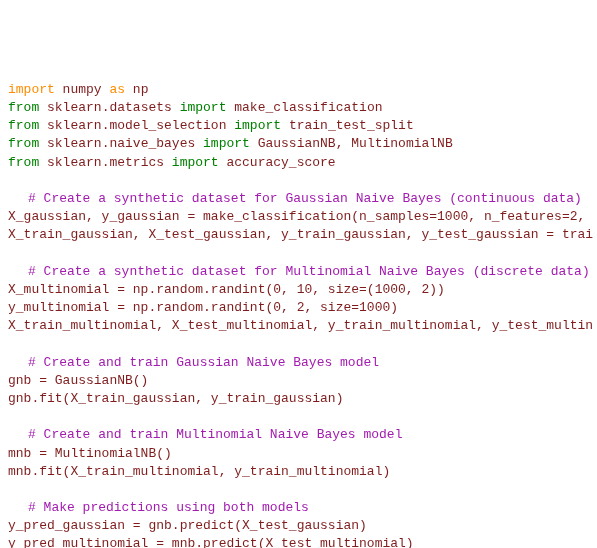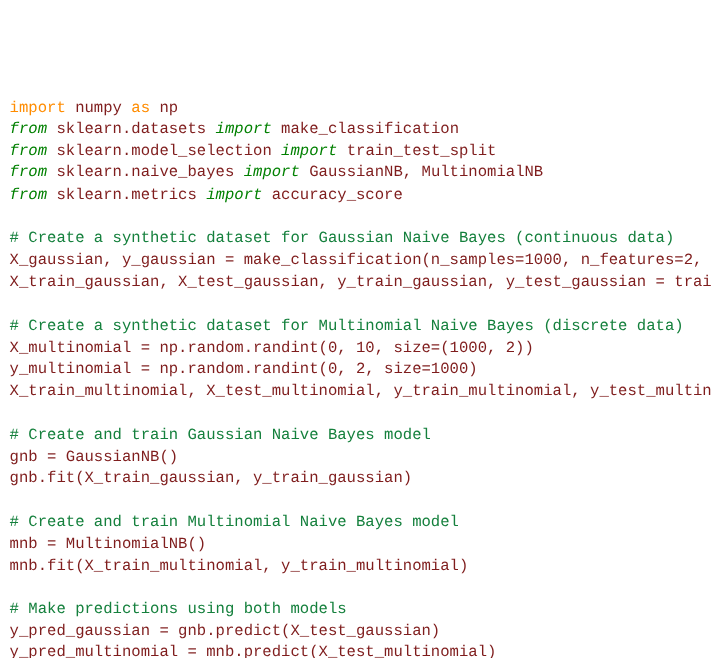--- a/index.html
+++ b/index.html
@@ -13,23 +13,23 @@
       line-height: 1.4;
       background: #ffffff;
       padding: 8px;
       white-space: pre;
       overflow-x: hidden;
     }
     .code-line {
       display: block;
     }
     .kw-orange { color: #ff8c00; }
-    .kw-from { color: #008000; font-style: italic; }
+    .kw-from { color: #008000; }
     .ident { color: #7f1d1d; }
-    .comment { color: #15803d; }
+    .comment { color: #a21caf; margin-left: 20px; }
   </style>
 </head>
 <body>
 
 
 
 <div id="code-container"><div class="code-line"><span class="kw-orange">import</span><span class="ident"> numpy </span><span class="kw-orange">as</span><span class="ident"> np</span></div><div class="code-line"><span class="kw-from">from</span><span class="ident"> sklearn.datasets </span><span class="kw-from">import</span><span class="ident"> make_classification</span></div><div class="code-line"><span class="kw-from">from</span><span class="ident"> sklearn.model_selection </span><span class="kw-from">import</span><span class="ident"> train_test_split</span></div><div class="code-line"><span class="kw-from">from</span><span class="ident"> sklearn.naive_bayes </span><span class="kw-from">import</span><span class="ident"> GaussianNB, MultinomialNB</span></div><div class="code-line"><span class="kw-from">from</span><span class="ident"> sklearn.metrics </span><span class="kw-from">import</span><span class="ident"> accuracy_score</span></div><div class="code-line">&nbsp;</div><div class="code-line"><span class="comment"># Create a synthetic dataset for Gaussian Naive Bayes (continuous data)</span></div><div class="code-line"><span class="ident">X_gaussian, y_gaussian = make_classification(n_samples=1000, n_features=2,</span></div><div class="code-line"><span class="ident">X_train_gaussian, X_test_gaussian, y_train_gaussian, y_test_gaussian = trai</span></div><div class="code-line">&nbsp;</div><div class="code-line"><span class="comment"># Create a synthetic dataset for Multinomial Naive Bayes (discrete data)</span></div><div class="code-line"><span class="ident">X_multinomial = np.random.randint(0, 10, size=(1000, 2))</span></div><div class="code-line"><span class="ident">y_multinomial = np.random.randint(0, 2, size=1000)</span></div><div class="code-line"><span class="ident">X_train_multinomial, X_test_multinomial, y_train_multinomial, y_test_multin</span></div><div class="code-line">&nbsp;</div><div class="code-line"><span class="comment"># Create and train Gaussian Naive Bayes model</span></div><div class="code-line"><span class="ident">gnb = GaussianNB()</span></div><div class="code-line"><span class="ident">gnb.fit(X_train_gaussian, y_train_gaussian)</span></div><div class="code-line">&nbsp;</div><div class="code-line"><span class="comment"># Create and train Multinomial Naive Bayes model</span></div><div class="code-line"><span class="ident">mnb = MultinomialNB()</span></div><div class="code-line"><span class="ident">mnb.fit(X_train_multinomial, y_train_multinomial)</span></div><div class="code-line">&nbsp;</div><div class="code-line"><span class="comment"># Make predictions using both models</span></div><div class="code-line"><span class="ident">y_pred_gaussian = gnb.predict(X_test_gaussian)</span></div><div class="code-line"><span class="ident">y_pred_multinomial = mnb.predict(X_test_multinomial)</span></div></div>
 
 
 

